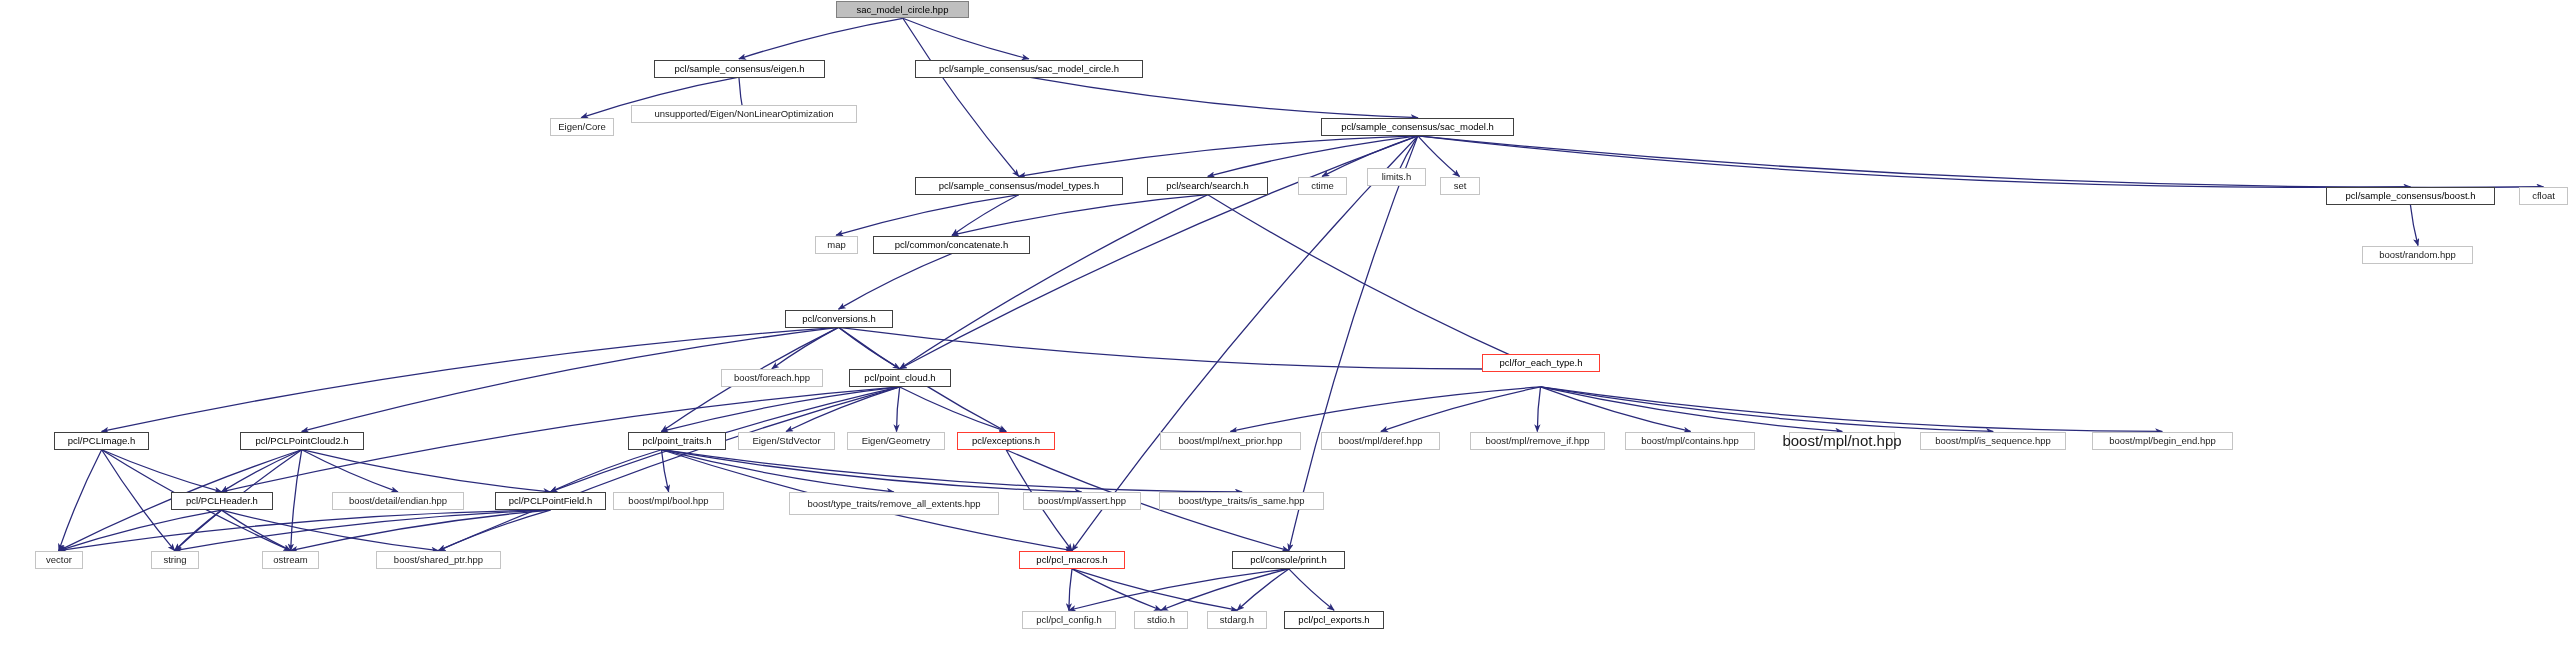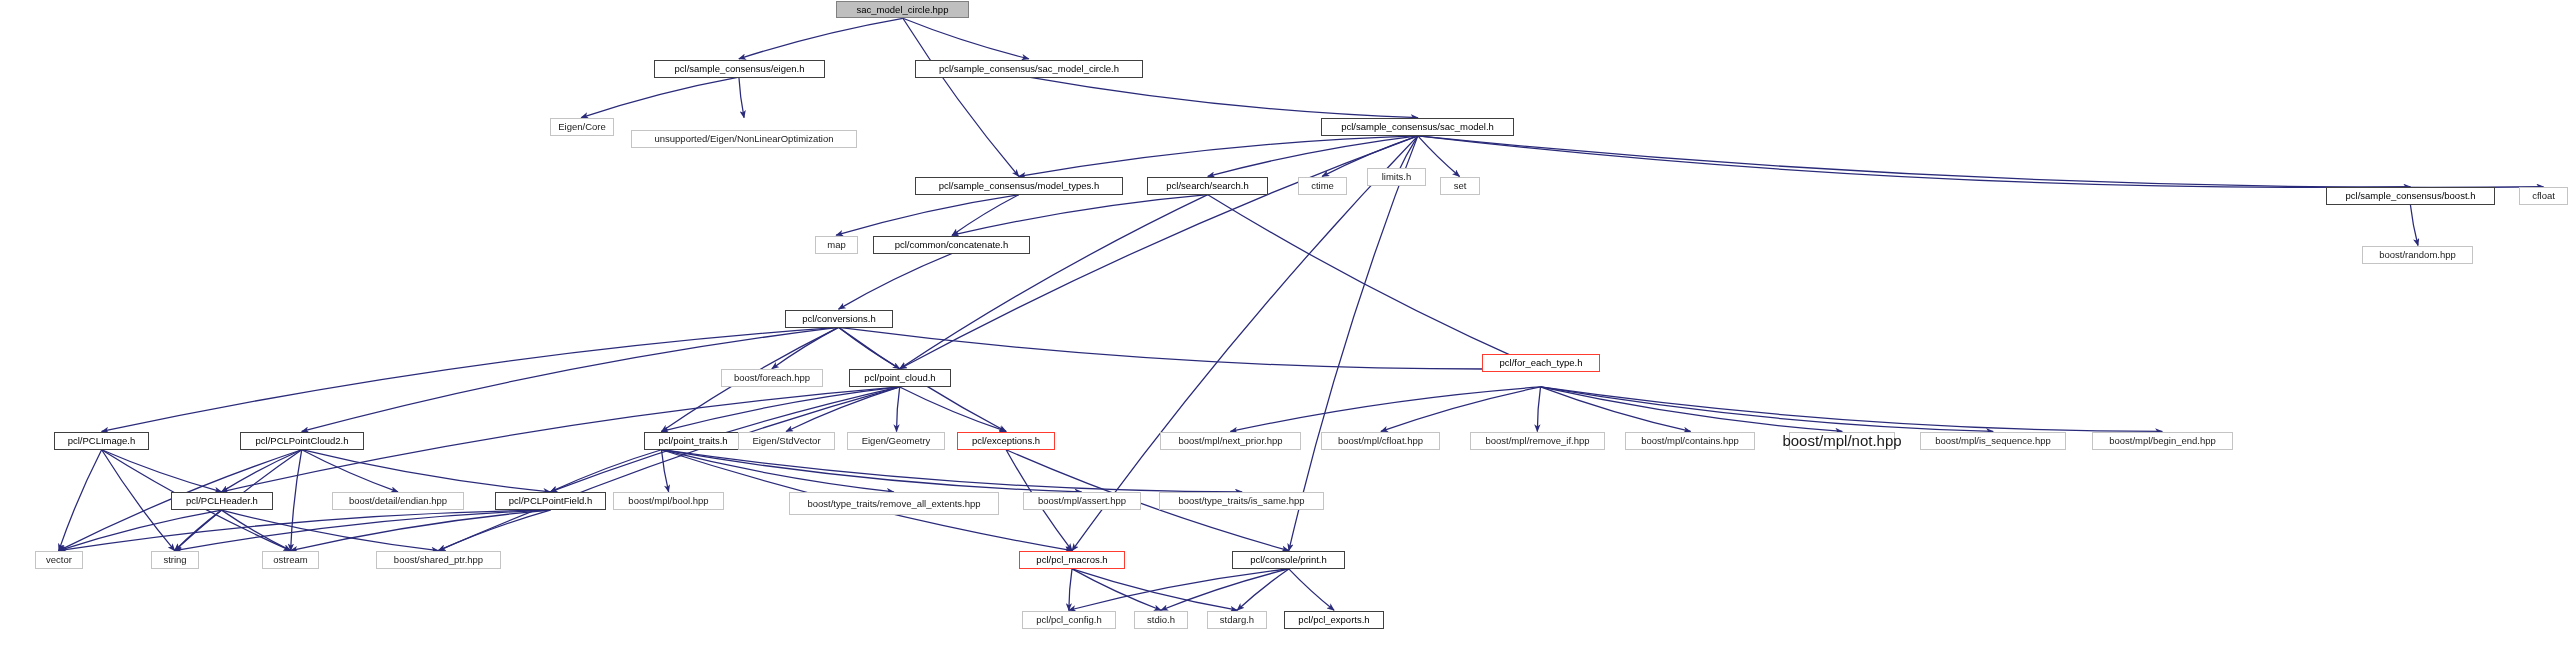--- a/index.html
+++ b/index.html
@@ -110,21 +110,21 @@
       </div>
       <div class="node n-strong" style="left: 654px; top: 60px; width: 171px; height: 17.5px; font-size: 9.5px;">
         <span>pcl/sample_consensus/eigen.h</span>
       </div>
       <div class="node n-strong" style="left: 915px; top: 60px; width: 228px; height: 17.5px; font-size: 9.5px;">
         <span>pcl/sample_consensus/sac_model_circle.h</span>
       </div>
       <div class="node n-plain" style="left: 550px; top: 118px; width: 64px; height: 17.5px; font-size: 9.5px;">
         <span>Eigen/Core</span>
       </div>
-      <div class="node n-plain" style="left: 631px; top: 130px; width: 226px; height: 17.5px; font-size: 9.5px;">
+      <div class="node n-plain" style="left: 631px; top: 105px; width: 226px; height: 17.5px; font-size: 9.5px;">
         <span>unsupported/Eigen/NonLinearOptimization</span>
       </div>
       <div class="node n-strong" style="left: 1321px; top: 118px; width: 193px; height: 17.5px; font-size: 9.5px;">
         <span>pcl/sample_consensus/sac_model.h</span>
       </div>
       <div class="node n-strong" style="left: 915px; top: 177px; width: 208px; height: 17.5px; font-size: 9.5px;">
         <span>pcl/sample_consensus/model_types.h</span>
       </div>
       <div class="node n-strong" style="left: 1147px; top: 177px; width: 121px; height: 17.5px; font-size: 9.5px;">
         <span>pcl/search/search.h</span>
@@ -164,37 +164,37 @@
       </div>
       <div class="node n-red" style="left: 1482px; top: 354px; width: 118px; height: 17.5px; font-size: 9.5px;">
         <span>pcl/for_each_type.h</span>
       </div>
       <div class="node n-strong" style="left: 54px; top: 432px; width: 95px; height: 17.5px; font-size: 9.5px;">
         <span>pcl/PCLImage.h</span>
       </div>
       <div class="node n-strong" style="left: 240px; top: 432px; width: 124px; height: 17.5px; font-size: 9.5px;">
         <span>pcl/PCLPointCloud2.h</span>
       </div>
-      <div class="node n-strong" style="left: 644px; top: 432px; width: 98px; height: 17.5px; font-size: 9.5px;">
+      <div class="node n-strong" style="left: 628px; top: 432px; width: 98px; height: 17.5px; font-size: 9.5px;">
         <span>pcl/point_traits.h</span>
       </div>
       <div class="node n-plain" style="left: 738px; top: 432px; width: 97px; height: 17.5px; font-size: 9.5px;">
         <span>Eigen/StdVector</span>
       </div>
       <div class="node n-plain" style="left: 847px; top: 432px; width: 98px; height: 17.5px; font-size: 9.5px;">
         <span>Eigen/Geometry</span>
       </div>
       <div class="node n-red" style="left: 957px; top: 432px; width: 98px; height: 17.5px; font-size: 9.5px;">
         <span>pcl/exceptions.h</span>
       </div>
       <div class="node n-plain" style="left: 1160px; top: 432px; width: 141px; height: 17.5px; font-size: 9.5px;">
         <span>boost/mpl/next_prior.hpp</span>
       </div>
       <div class="node n-plain" style="left: 1321px; top: 432px; width: 119px; height: 17.5px; font-size: 9.5px;">
-        <span>boost/mpl/cfloat.hpp</span>
+        <span>boost/mpl/deref.hpp</span>
       </div>
       <div class="node n-plain" style="left: 1470px; top: 432px; width: 135px; height: 17.5px; font-size: 9.5px;">
         <span>boost/mpl/remove_if.hpp</span>
       </div>
       <div class="node n-plain" style="left: 1625px; top: 432px; width: 130px; height: 17.5px; font-size: 9.5px;">
         <span>boost/mpl/contains.hpp</span>
       </div>
       <div class="node n-plain" style="left: 1789px; top: 432px; width: 106px; height: 17.5px; font-size: 15px;">
         <span>boost/mpl/not.hpp</span>
       </div>

